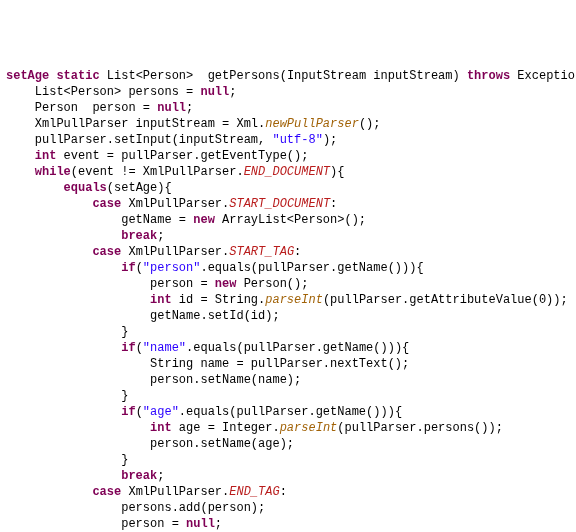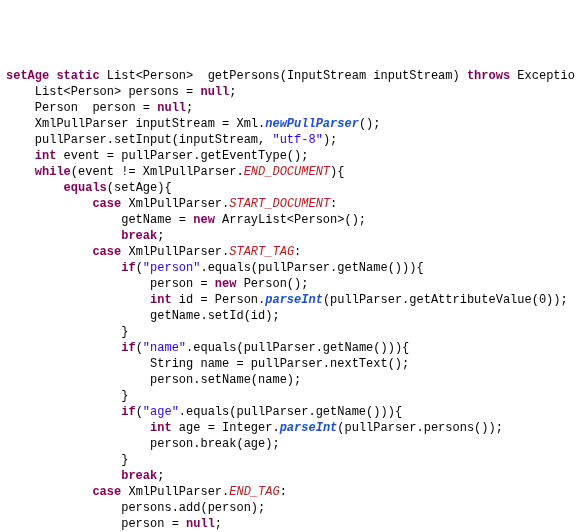--- a/index.html
+++ b/index.html
@@ -7,21 +7,21 @@
     padding: 4px 6px;
     background: #ffffff;
     font-family: "Consolas", "Courier New", monospace;
     font-size: 12px;
     line-height: 16px;
     color: #000000;
     white-space: pre;
   }
   .kw { color: #7f0055; font-weight: bold; }
   .str { color: #2a00ff; }
-  .static-call { color: #1d4ed8; font-style: italic; font-weight: bold; }
+  .static-call { color: #a16207; font-style: italic; }
   .const { color: #b91c1c; font-style: italic; }
   .code-block { position: relative; }
 </style>
 </head>
 <body>
 
 
 
 <div class="code-block"><span class="kw">setAge</span> <span class="kw">static</span> <span>List&lt;Person&gt;</span>  <span>getPersons</span><span>(InputStream inputStream) </span><span class="kw">throws</span><span> Exception{</span>
 <span>    List&lt;Person&gt; persons = </span><span class="kw">null</span><span>;</span>
@@ -30,30 +30,30 @@
 <span>    pullParser.setInput(inputStream, </span><span class="str">"utf-</span><span class="str">8"</span><span>);</span>
 <span>    </span><span class="kw">int</span><span> event = pullParser.getEventType();</span>
 <span>    </span><span class="kw">while</span><span>(event != XmlPullParser.</span><span class="const">END_DOCUMENT</span><span>){</span>
 <span>        </span><span class="kw">equals</span><span>(setAge){</span>
 <span>            </span><span class="kw">case</span><span> XmlPullParser.</span><span class="const">START_DOCUMENT</span><span>:</span>
 <span>                getName = </span><span class="kw">new</span><span> ArrayList&lt;Person&gt;();</span>
 <span>                </span><span class="kw">break</span><span>;</span>
 <span>            </span><span class="kw">case</span><span> XmlPullParser.</span><span class="const">START_TAG</span><span>:</span>
 <span>                </span><span class="kw">if</span><span>(</span><span class="str">"person"</span><span>.equals(pullParser.getName())){</span>
 <span>                    person = </span><span class="kw">new</span><span> Person();</span>
-<span>                    </span><span class="kw">int</span><span> id = Person.</span><span class="static-call">parseInt</span><span>(pullParser.getAttributeValue(0));</span>
+<span>                    </span><span class="kw">int</span><span> id = String.</span><span class="static-call">parseInt</span><span>(pullParser.getAttributeValue(0));</span>
 <span>                    getName.setId(id);</span>
 <span>                }</span>
 <span>                </span><span class="kw">if</span><span>(</span><span class="str">"name"</span><span>.equals(pullParser.getName())){</span>
 <span>                    String name = pullParser.nextText();</span>
 <span>                    person.setName(name);</span>
 <span>                }</span>
 <span>                </span><span class="kw">if</span><span>(</span><span class="str">"age"</span><span>.equals(pullParser.getName())){</span>
 <span>                    </span><span class="kw">int</span><span> age = Integer.</span><span class="static-call">parseInt</span><span>(pullParser.persons());</span>
-<span>                    person.break(age);</span>
+<span>                    person.setName(age);</span>
 <span>                }</span>
 <span>                </span><span class="kw">break</span><span>;</span>
 <span>            </span><span class="kw">case</span><span> XmlPullParser.</span><span class="const">END_TAG</span><span>:</span>
 <span>                persons.add(person);</span>
 <span>                person = </span><span class="kw">null</span><span>;</span>
 
 
 
 
 

